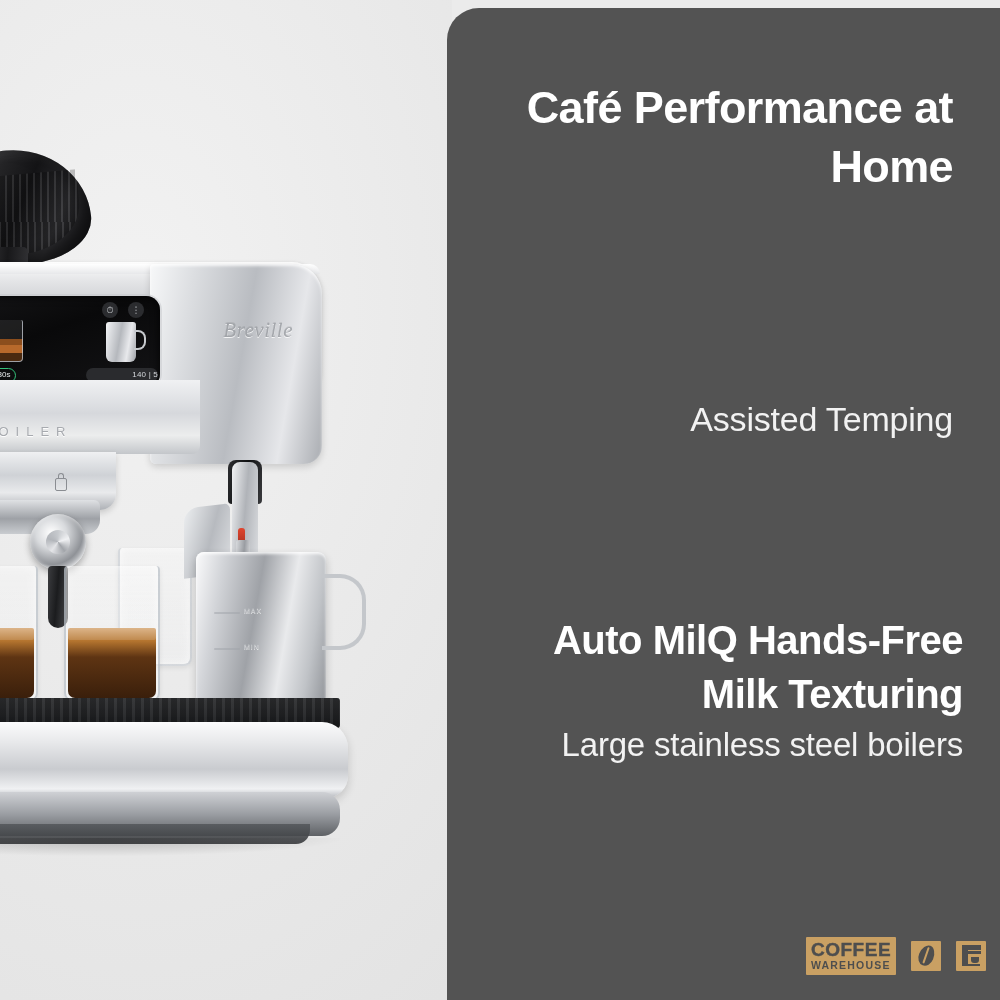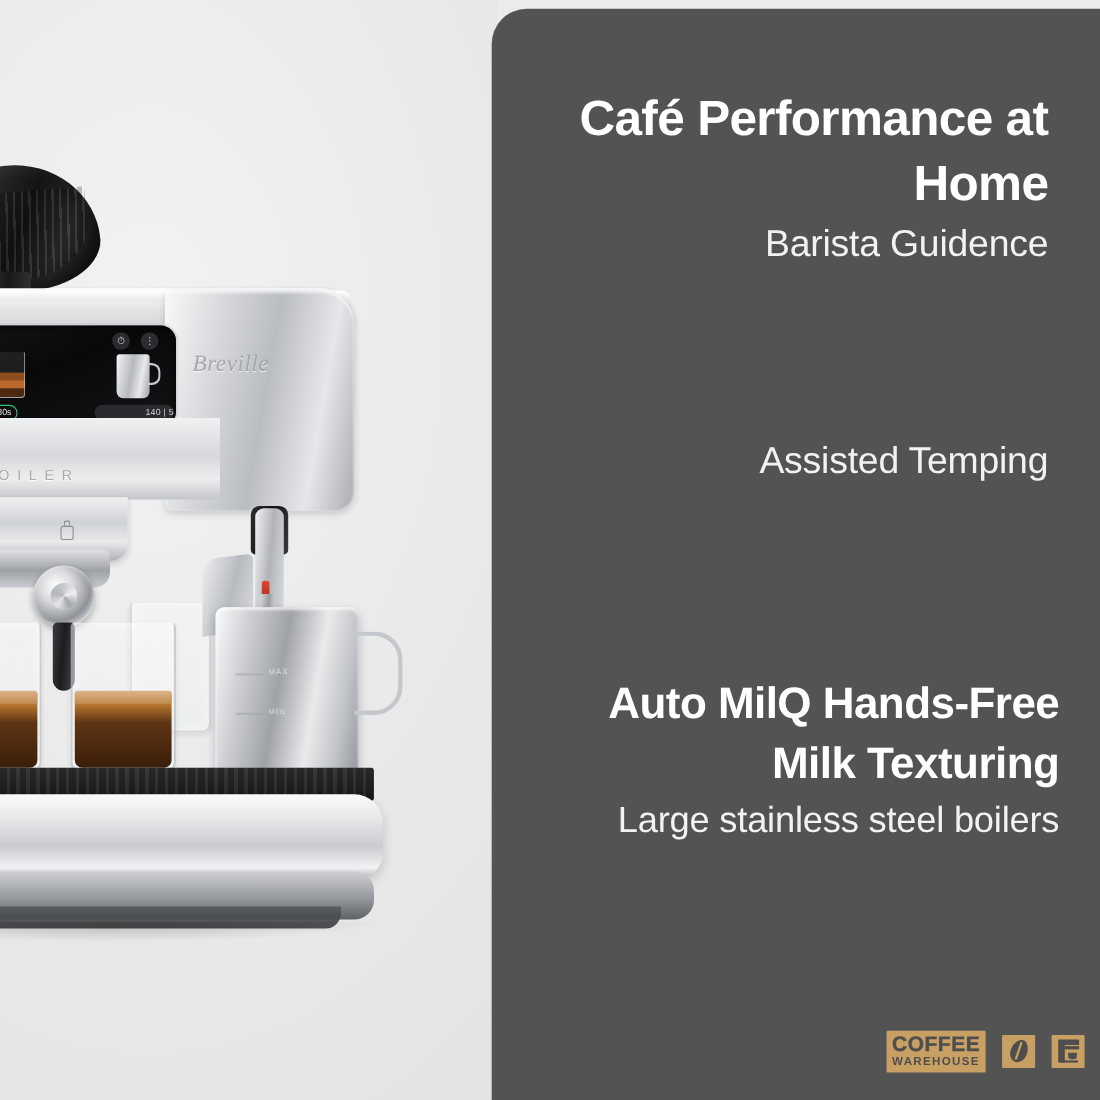--- a/index.html
+++ b/index.html
@@ -57,20 +57,21 @@
     background:linear-gradient(100deg,#f7f8f9 0%,#dcdee1 22%,#b9bcc1 52%,#e6e7ea 78%,#a9acb1 100%);
     border-radius:4px 30px 18px 6px;
     box-shadow:inset 0 2px 3px rgba(255,255,255,.8), 0 3px 7px rgba(0,0,0,.15);
   }
   #brand-emboss {
     left:175px; top:318px; width:118px; height:26px;
     color:#9da0a5; font-size:21px; letter-spacing:.5px;
     font-family:"Liberation Serif", serif; font-style:italic;
     text-shadow:0 1px 0 rgba(255,255,255,.95), 0 -1px 0 rgba(0,0,0,.1);
     opacity:.85;
+    text-align:right;
   }
 
   
   #screen {
     left:-126px; top:296px; width:286px; height:92px;
     background:linear-gradient(160deg,#1b1b1d,#09090a 50%,#141416);
     border-radius:14px;
     box-shadow:inset 0 0 10px rgba(0,0,0,.9), 0 0 0 2px rgba(200,202,206,.55);
     overflow:hidden;
   }
@@ -394,21 +395,20 @@
     <div class="mach" id="base-front"></div>
     <div class="mach" id="base-shadow"></div>
     <div class="mach" id="base-foot"></div>
     <div class="mach" id="floor-shadow"></div>
   </div>
 
   <div id="panel">
 
     <div id="panel-text">
       <div class="h-big">Café Performance at Home</div>
-      <div class="sub">Barista Guidence</div>
     </div>
 
     <div class="block-b">
       <div class="tight">Assisted Temping</div>
     </div>
 
     <div class="block-c">
       <div class="h-big2">Auto MilQ Hands-Free Milk Texturing</div>
       <div class="sub2">Large stainless steel boilers</div>
     </div>

